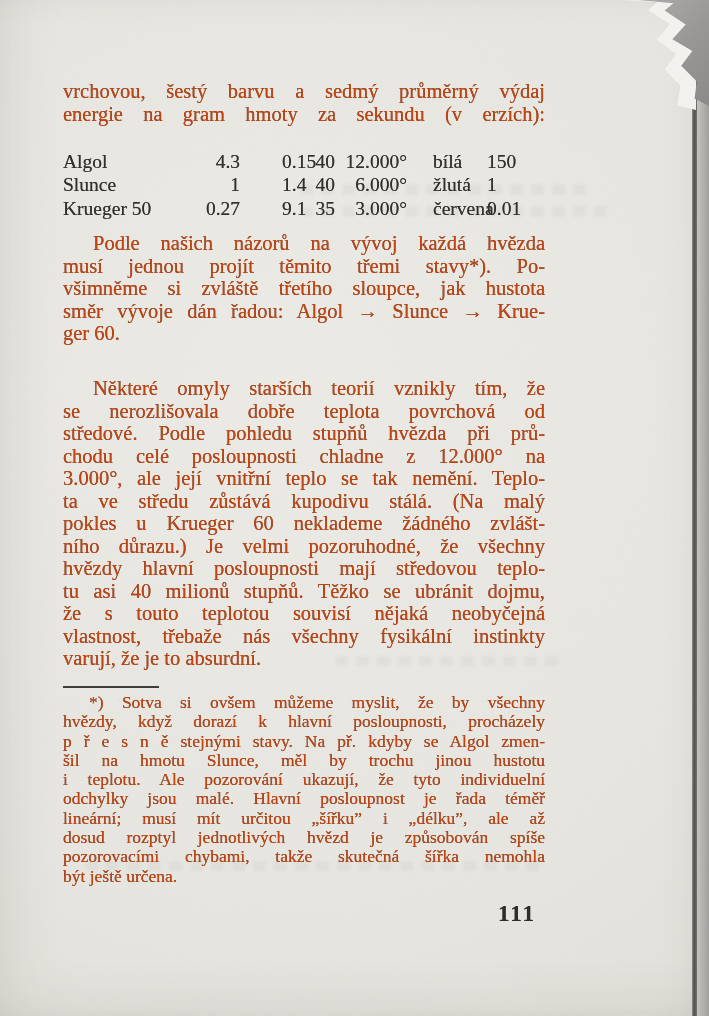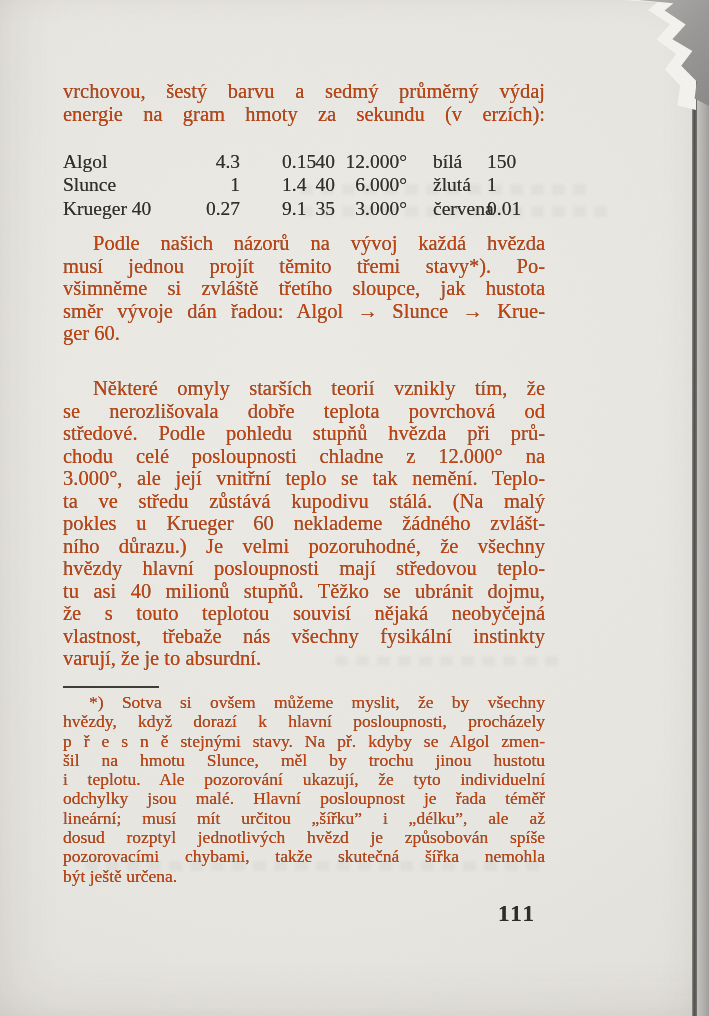--- a/index.html
+++ b/index.html
@@ -92,21 +92,21 @@
   <div class="c6">150</div>
 
   <div class="c0">Slunce</div>
   <div class="c1">1</div>
   <div class="c2">1.4</div>
   <div class="c3">40</div>
   <div class="c4">6.000°</div>
   <div class="c5">žlutá</div>
   <div class="c6">1</div>
 
-  <div class="c0">Krueger 40</div>
+  <div class="c0">Krueger 50</div>
   <div class="c1">0.27</div>
   <div class="c2">9.1</div>
   <div class="c3">35</div>
   <div class="c4">3.000°</div>
   <div class="c5">červená</div>
   <div class="c6">0.01</div>
 </div>
 
 <div class="textblock body-size indent" id="para1">
     <div class="tline">Podle našich názorů na vývoj každá hvězda</div>

